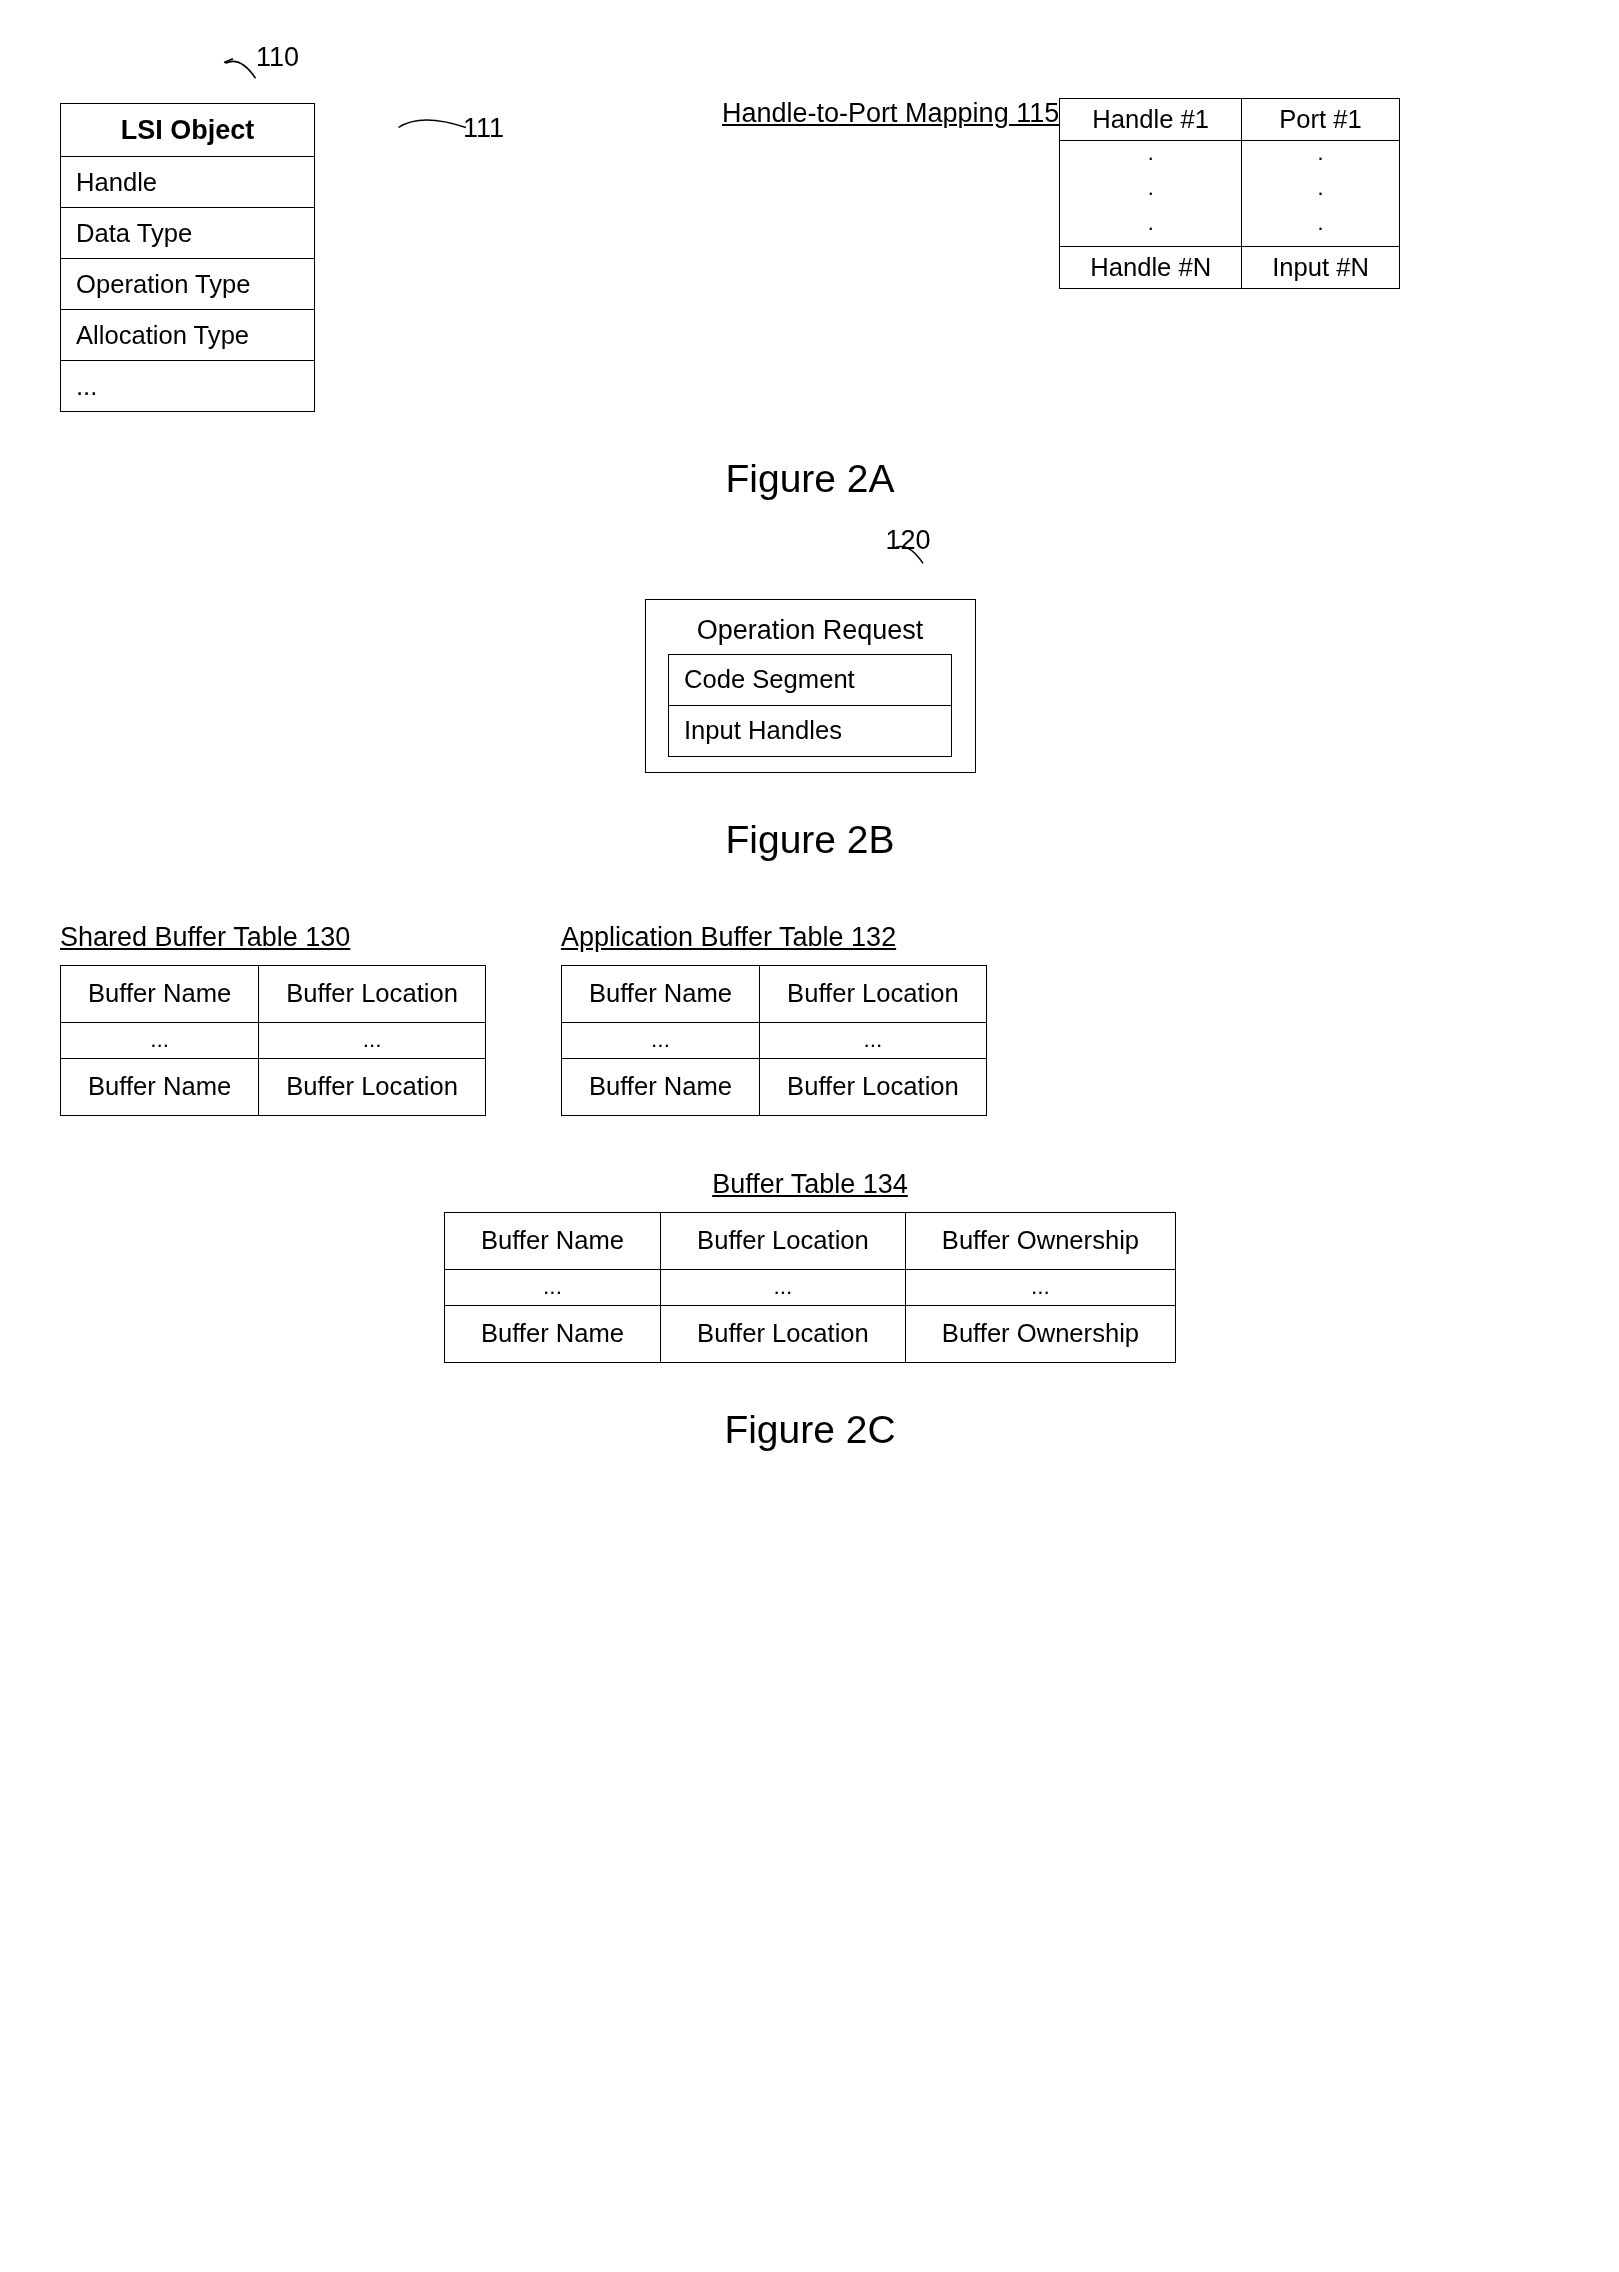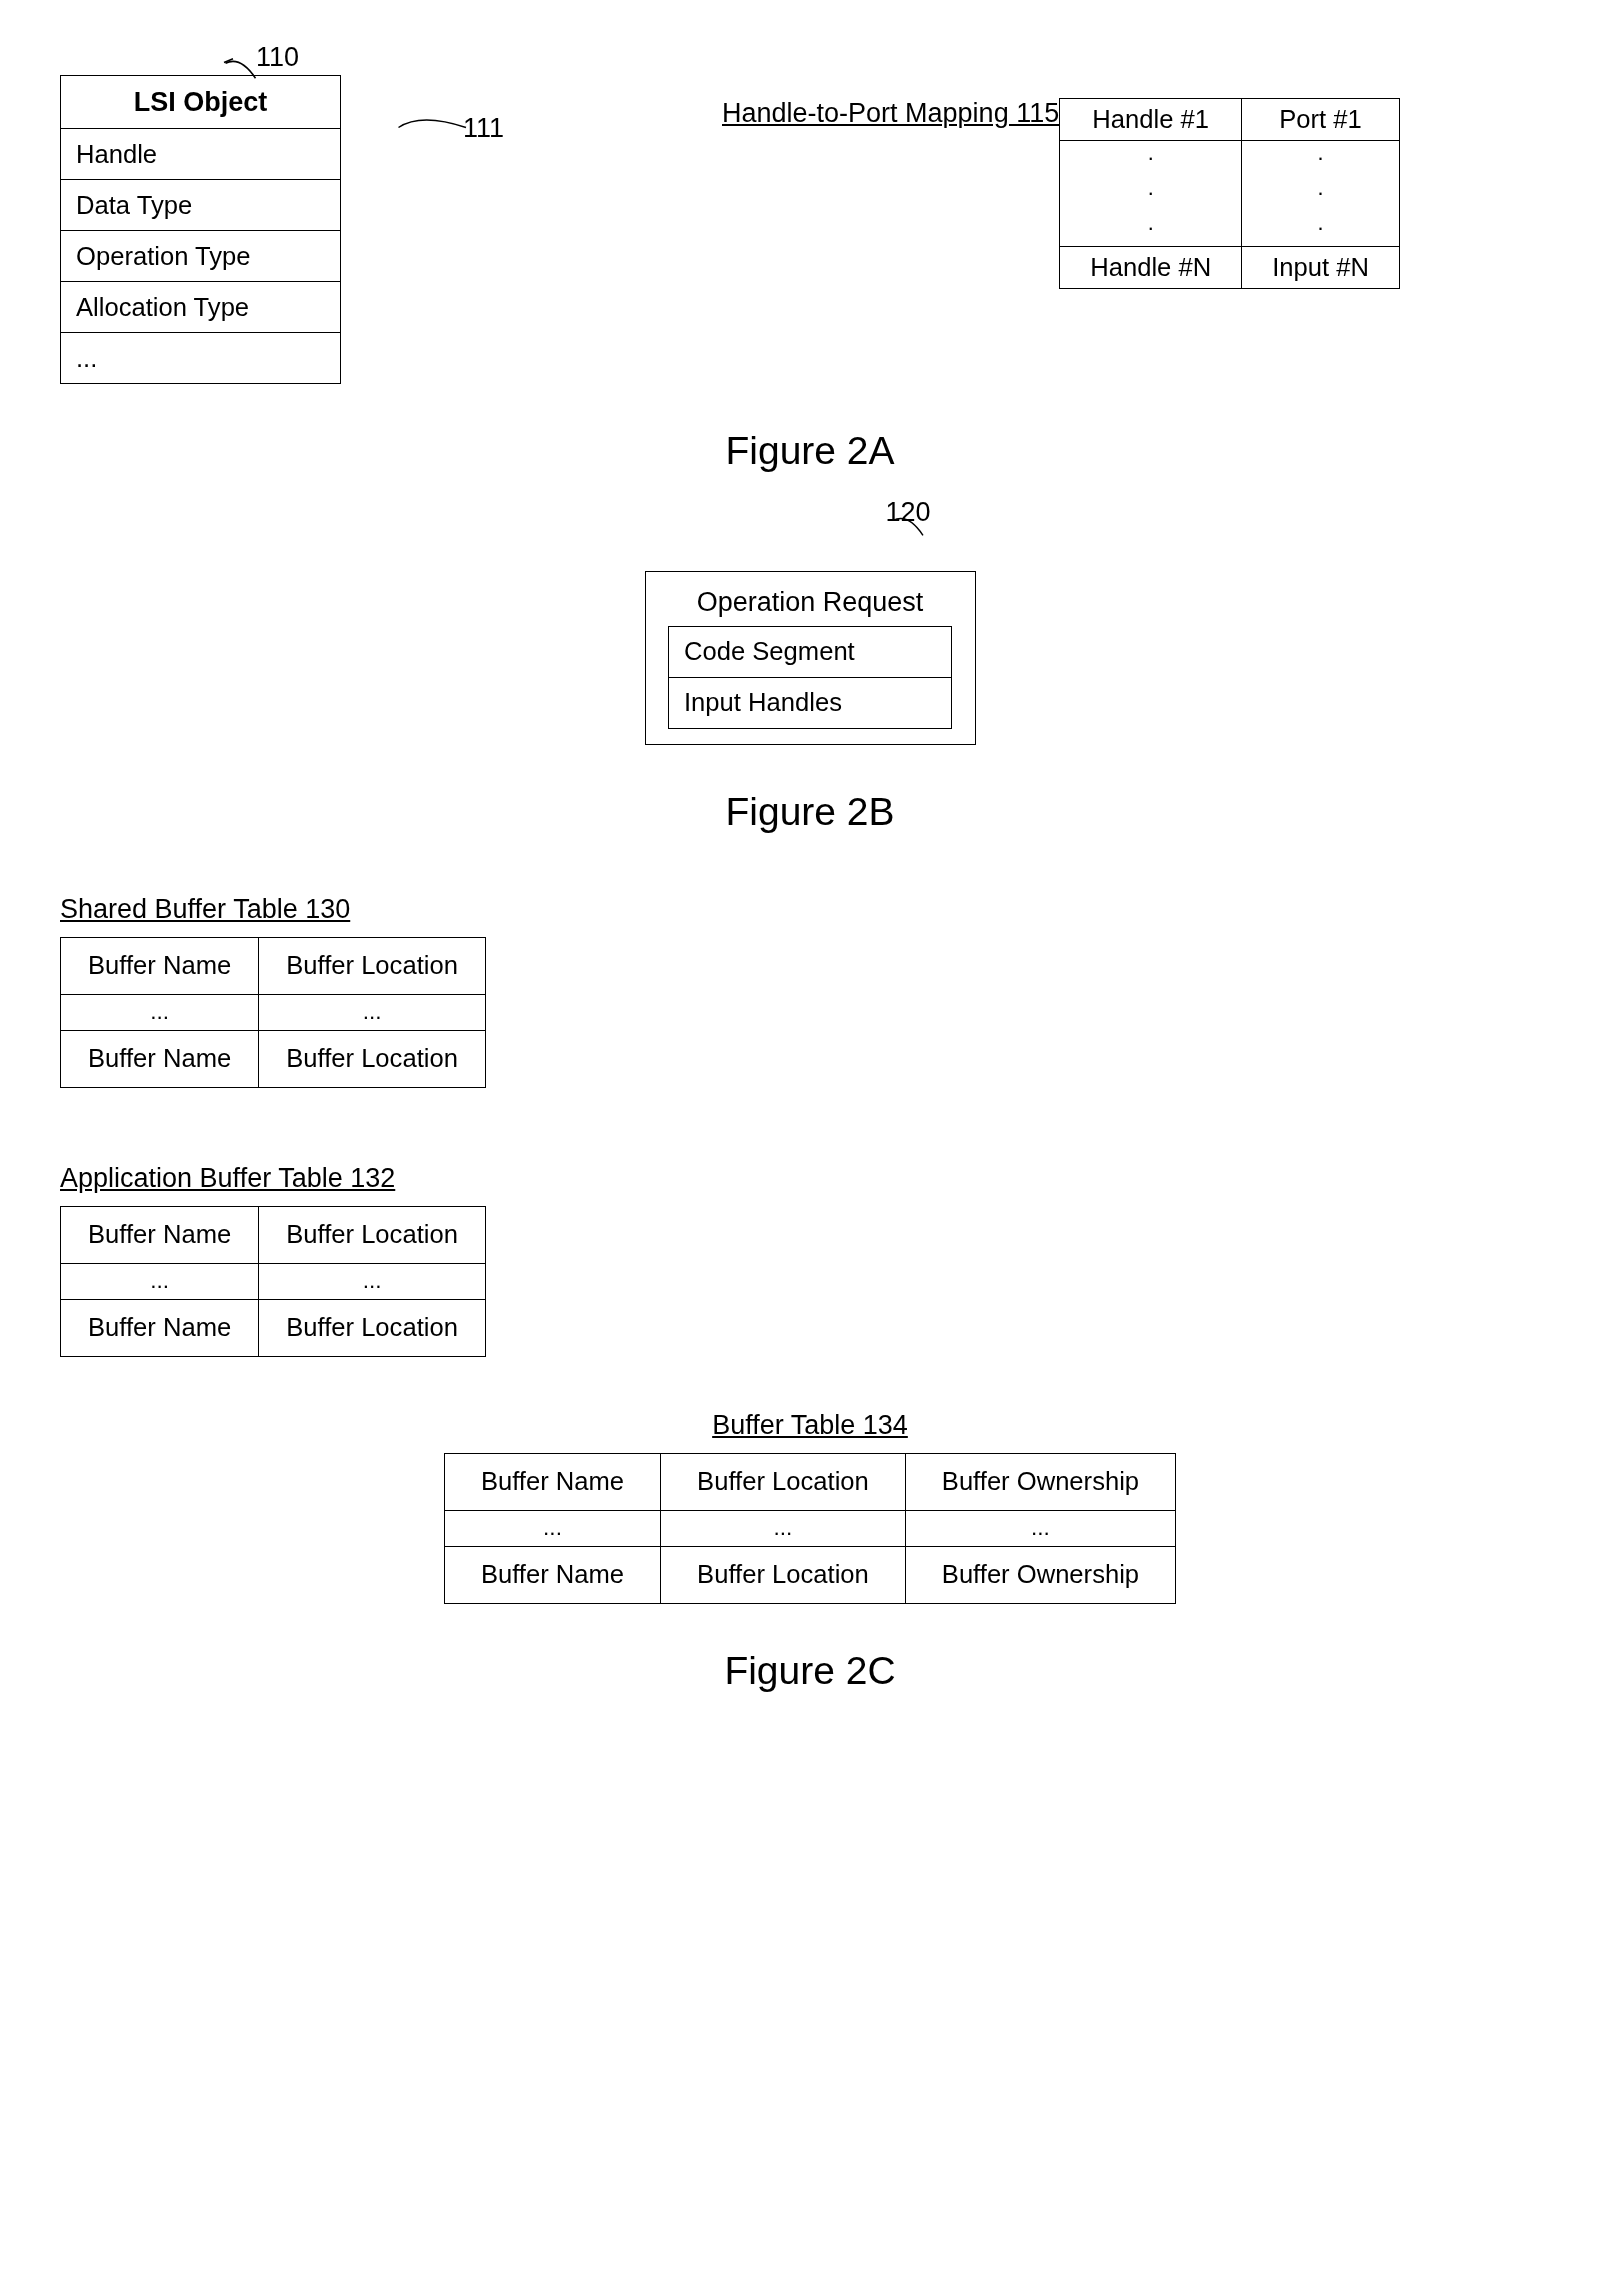--- a/index.html
+++ b/index.html
@@ -24,21 +24,22 @@
 
     .lsi-section {
       display: flex;
       flex-direction: column;
       align-items: center;
       position: relative;
     }
 
     .lsi-object-box {
       border: 1.5px solid #000;
-      width: 281px;
+      width: 255px;
+      margin-top: 28px;
     }
 
     .lsi-title-row {
       text-align: center;
       font-size: 27px;
       font-weight: bold;
       padding: 10.5px 7.5px;
       border-bottom: 1.5px solid #000;
     }
 
@@ -135,21 +136,21 @@
     
     .figure-2c {
       display: flex;
       flex-direction: column;
       align-items: flex-start;
       margin-bottom: 45px;
     }
 
     .buffer-tables-row {
       display: flex;
-      flex-direction: column;
+      flex-direction: row;
       gap: 75px;
       margin-bottom: 53px;
       width: 100%;
     }
 
     .buffer-table-section {
       display: flex;
       flex-direction: column;
       align-items: flex-start;
     }

